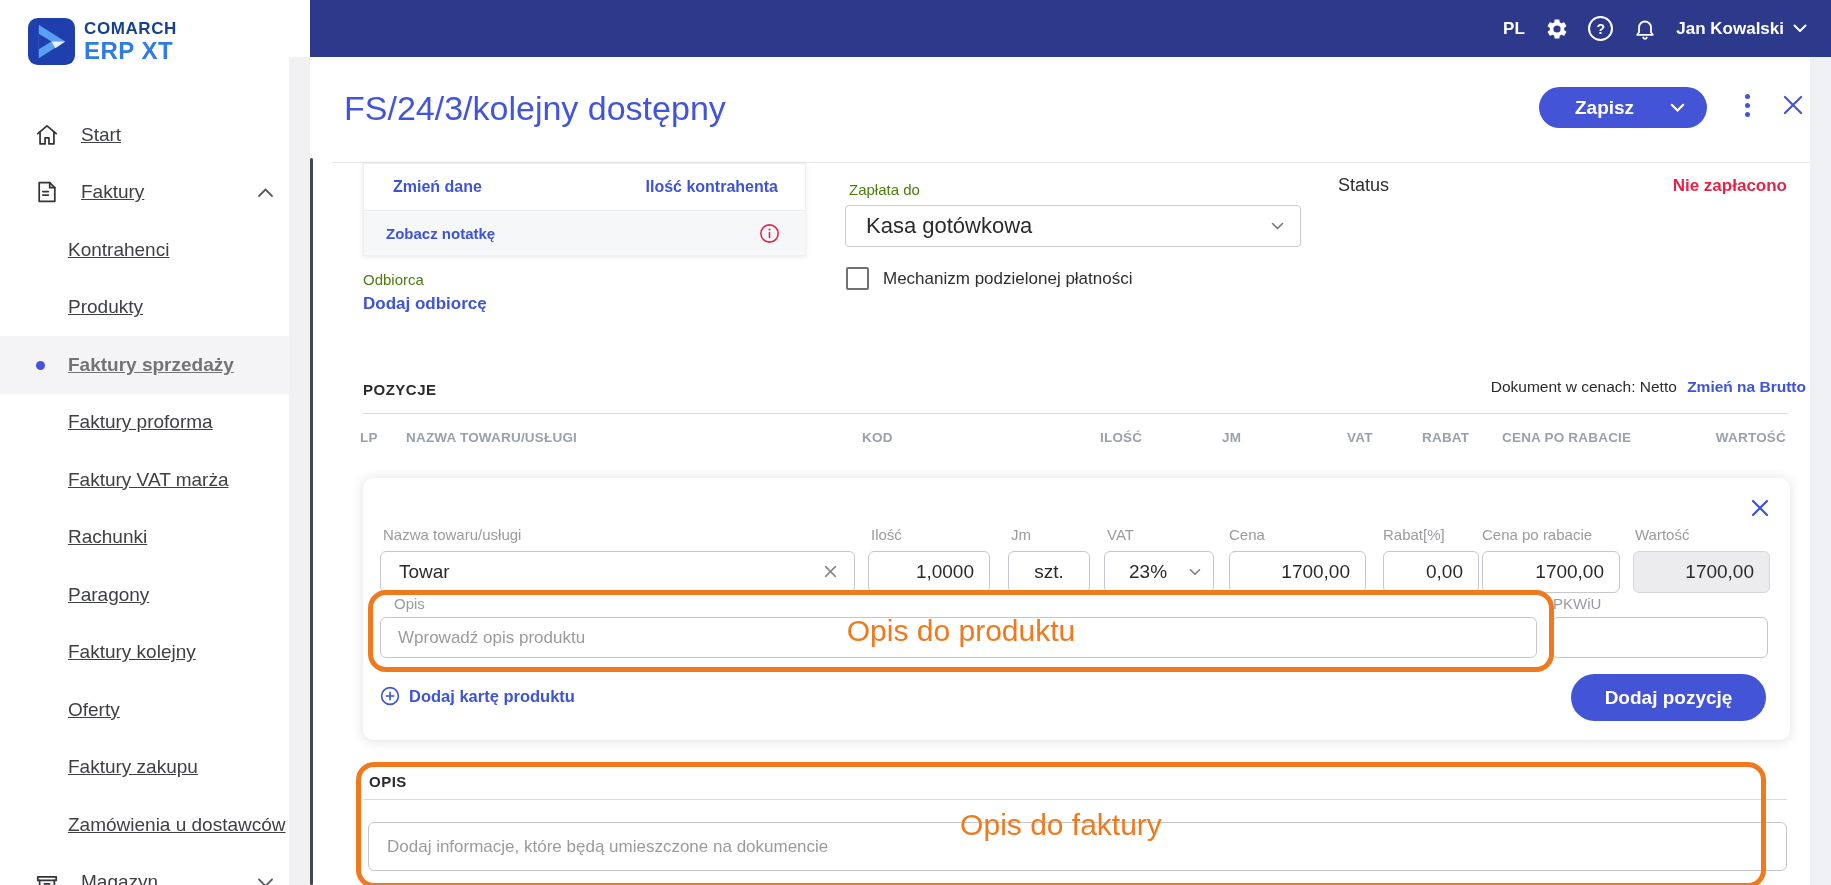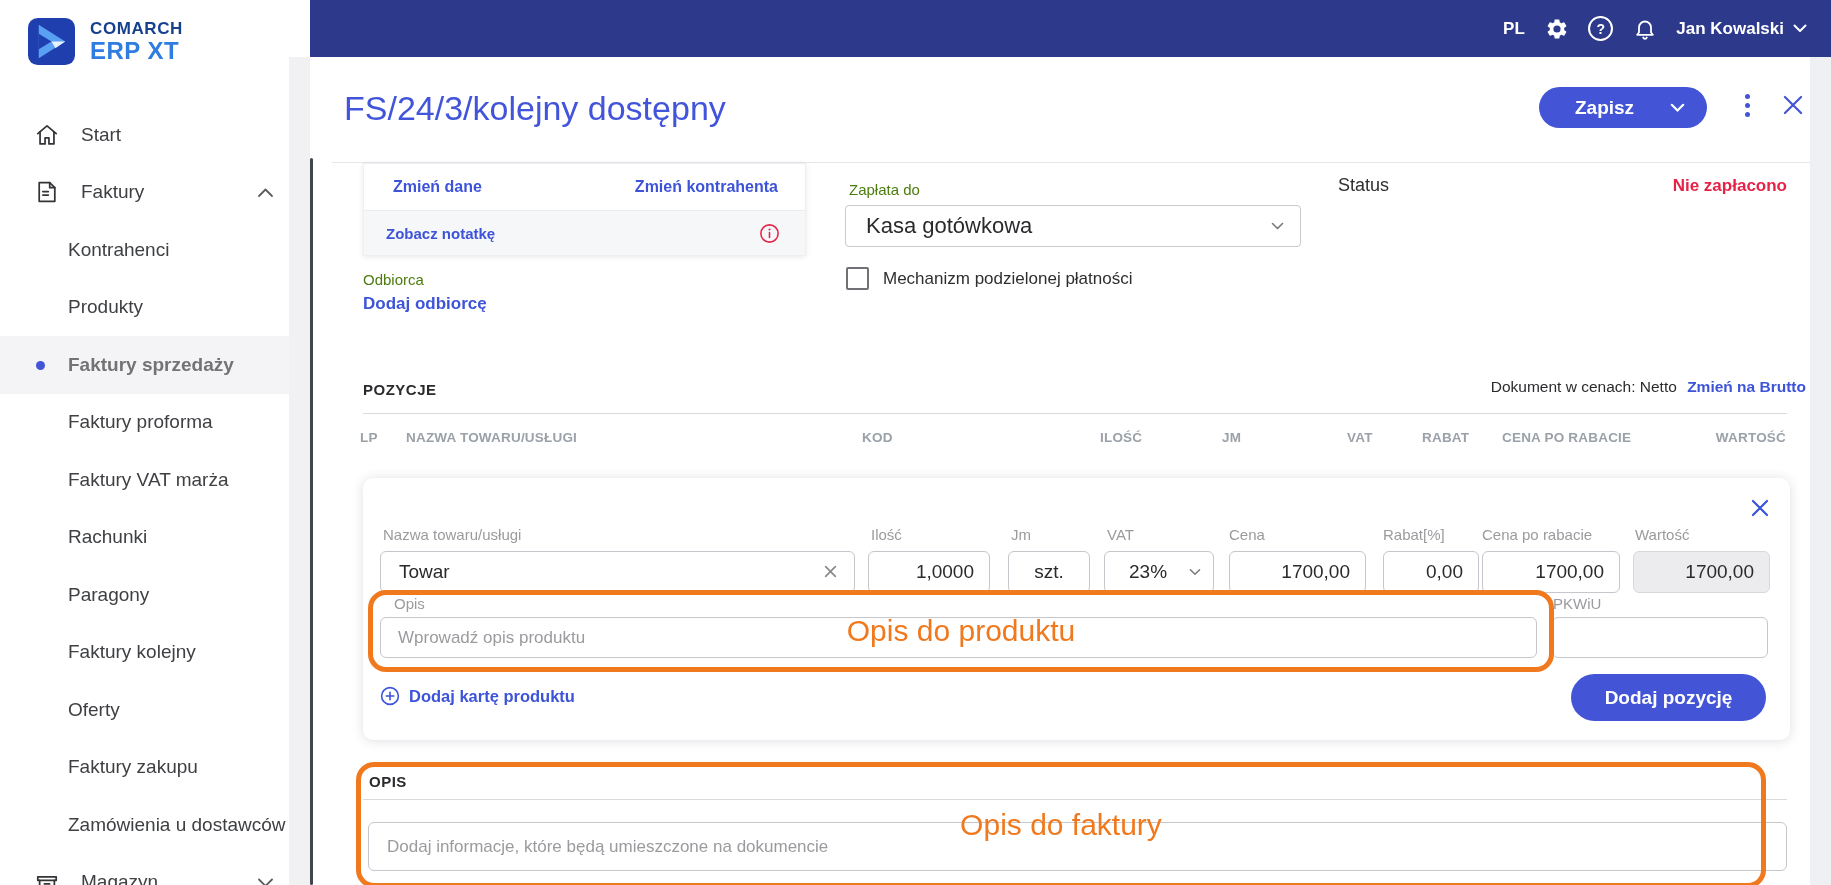--- a/index.html
+++ b/index.html
@@ -13,26 +13,26 @@
           padding-right:24px;box-sizing:border-box;color:#fff;}
   .topbar-lang{font-size:17px;font-weight:bold;letter-spacing:.3px;cursor:pointer;}
   .tb-icon{width:25px;height:25px;display:flex;align-items:center;justify-content:center;cursor:pointer;}
   .help-circle{width:21px;height:21px;border:2px solid #fff;border-radius:50%;
                display:flex;align-items:center;justify-content:center;font-size:14px;font-weight:bold;}
   .help-circle::before{content:"?";}
   .topbar-user{display:flex;align-items:center;gap:9px;font-size:17px;font-weight:bold;cursor:pointer;}
 
   
   .sidebar{position:absolute;left:0;top:0;width:310px;height:885px;background:#fff;}
-  .logo{position:absolute;left:28px;top:18px;display:flex;align-items:center;gap:15px;}
+  .logo{position:absolute;left:28px;top:18px;display:flex;align-items:center;gap:9px;}
   .logo-text .l1{font-size:17px;font-weight:bold;color:#17418f;letter-spacing:.6px;line-height:19px;}
   .logo-text .l2{font-size:24px;font-weight:bold;color:#2f7de0;letter-spacing:.5px;line-height:26px;}
   .nav{position:absolute;left:0;top:106px;width:290px;}
   .nav-item{height:57.5px;display:flex;align-items:center;gap:21px;padding-left:34px;
-            box-sizing:border-box;font-size:19px;color:#3f4043;cursor:pointer;position:relative;}
+            box-sizing:border-box;font-size:19px;color:#3f4043;cursor:pointer;position:relative;text-decoration:underline;}
   .nav-item.sub{padding-left:68px;gap:0;}
   .nav-item.active{background:#f4f4f7;font-weight:bold;color:#737373;}
   .nav-dot{position:absolute;left:36px;top:50%;margin-top:-4px;width:9px;height:9px;
            border-radius:50%;background:#4355d6;}
   .nav-ico{width:26px;height:26px;color:#333438;flex:0 0 auto;display:flex;}
   .nav-chev{margin-left:auto;margin-right:16px;color:#5b5c60;display:flex;}
   .side-track{position:absolute;left:289px;top:57px;width:21px;height:828px;background:#f1f1f4;}
   .side-thumb{position:absolute;left:310px;top:158px;width:3px;height:727px;background:#43464c;border-radius:2px;}
   .right-gutter{position:absolute;right:0;top:57px;width:21px;height:828px;background:#eef0f3;}
 
@@ -251,21 +251,21 @@
   <span class="abs close-x">
     <svg width="28" height="28" viewBox="0 0 26 26" fill="none" stroke="#4355d6" stroke-width="2" stroke-linecap="round">
         <path d="M5.5 5.5 20.5 20.5M20.5 5.5 5.5 20.5"></path>
       </svg>
   </span>
   <div class="abs header-divider"></div>
 
   <div class="abs card-contractor">
     <div class="cc-row1">
       <span class="blue-link fs16">Zmień dane</span>
-      <span class="blue-link fs16">Zmień kontrahenta</span>
+      <span class="blue-link fs16">Ilość kontrahenta</span>
     </div>
     <div class="cc-row2">
       <span class="blue-link fs15">Zobacz notatkę</span>
       <span style="display:flex;">
         <svg width="21" height="21" viewBox="0 0 20 20" fill="none" stroke="#e52349" stroke-width="1.5">
             <circle cx="10" cy="10" r="8.2"></circle>
             <path d="M10 9.2v4.6" stroke-linecap="round"></path>
             <circle cx="10" cy="6.2" r="1" fill="#e52349" stroke="none"></circle>
           </svg>
       </span>

